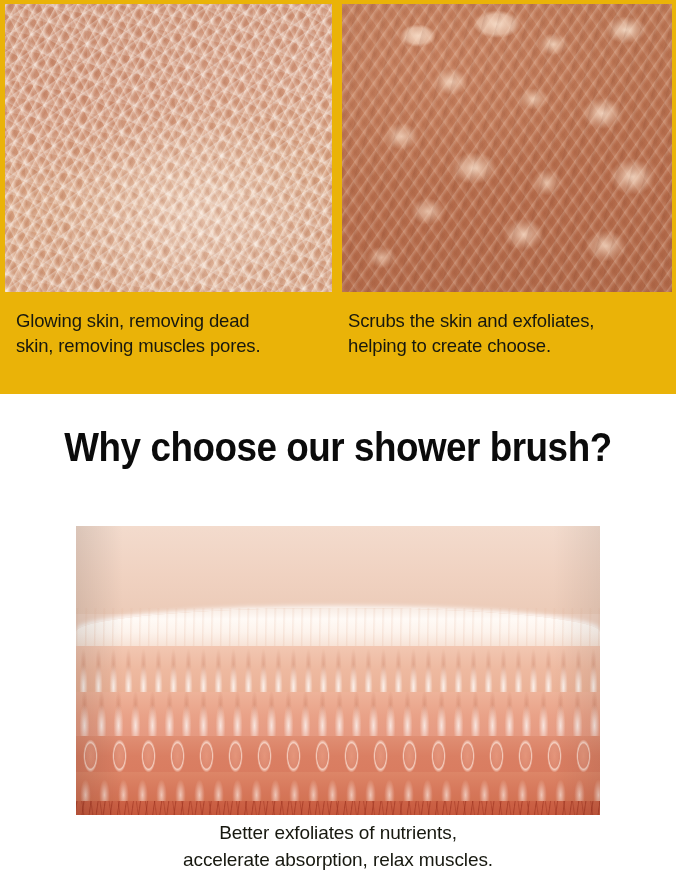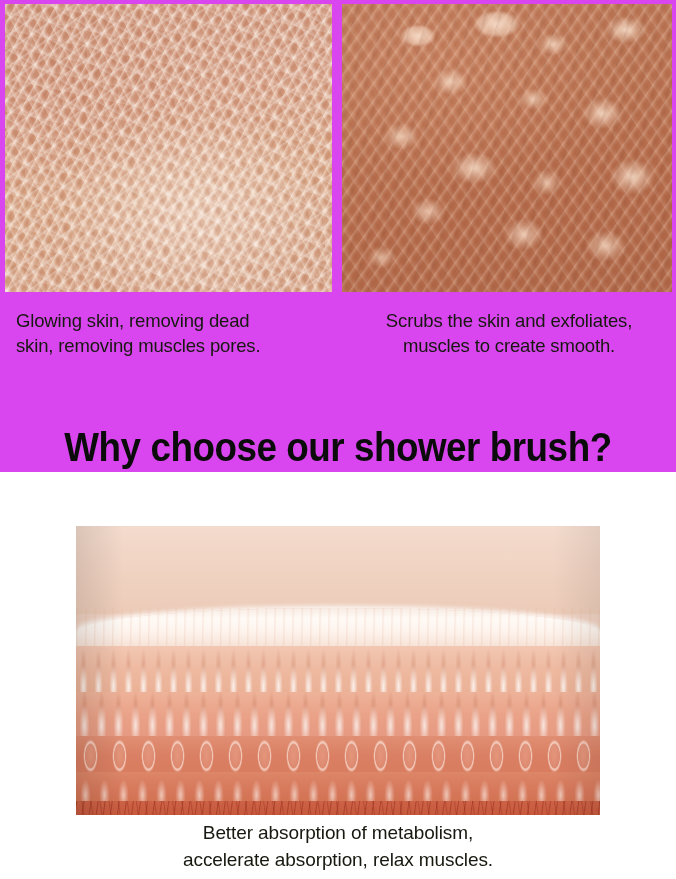--- a/index.html
+++ b/index.html
@@ -14,22 +14,22 @@
     overflow: hidden;
     position: relative;
   }
 
   
   .green-section {
     position: absolute;
     left: 0;
     top: 0;
     width: 676px;
-    height: 472px;
-    background: #d946ef;
+    height: 394px;
+    background: #eab308;
   }
 
   .photo-row {
     position: absolute;
     left: 0;
     top: 0;
     width: 676px;
     height: 292px;
   }
 
@@ -156,21 +156,21 @@
   }
   .caption {
     position: absolute;
     top: 16px;
     font-size: 18.5px;
     line-height: 25px;
     color: #17180f;
     letter-spacing: -0.15px;
   }
   .caption-left { left: 16px; width: 318px; }
-  .caption-right { left: 348px; width: 322px; text-align: center; }
+  .caption-right { left: 348px; width: 322px; }
   .caption .ln { display: block; white-space: nowrap; }
 
   
   .headline {
     position: absolute;
     left: 0;
     top: 425px;
     width: 676px;
     text-align: center;
     font-size: 40px;
@@ -313,21 +313,21 @@
 
   <div class="captions">
 
     <div class="caption caption-left">
       <span class="ln">Glowing skin, removing dead</span>
       <span class="ln">skin, removing muscles pores.</span>
     </div>
 
     <div class="caption caption-right">
       <span class="ln">Scrubs the skin and exfoliates,</span>
-      <span class="ln">muscles to create smooth.</span>
+      <span class="ln">helping to create choose.</span>
     </div>
 
   </div>
 </div>
 
 <div class="headline">Why choose our shower brush?</div>
 
 <div class="diagram">
   <div class="dg-layer dg-air"></div>
 
@@ -350,15 +350,15 @@
   </div>
 
   <div class="dg-layer dg-dermis">
     <div class="hairs"></div>
   </div>
 
   <div class="dg-shade"></div>
 </div>
 
 <div class="bottom-caption">
-  <span class="ln">Better absorption of metabolism,</span>
+  <span class="ln">Better exfoliates of nutrients,</span>
   <span class="ln">accelerate absorption, relax muscles.</span>
 </div>
 
 </body></html>

